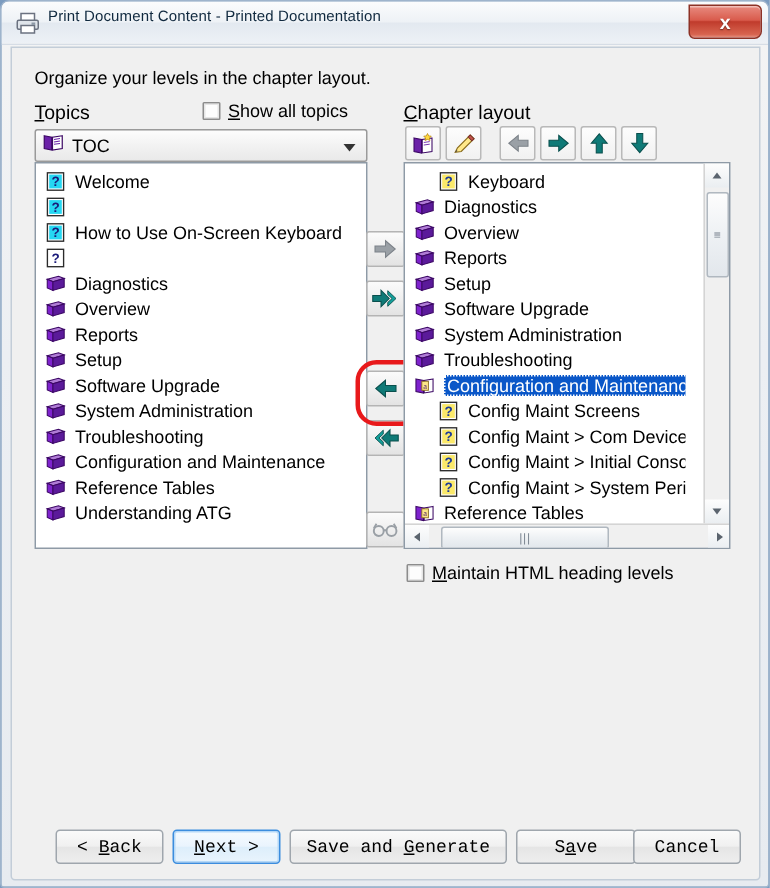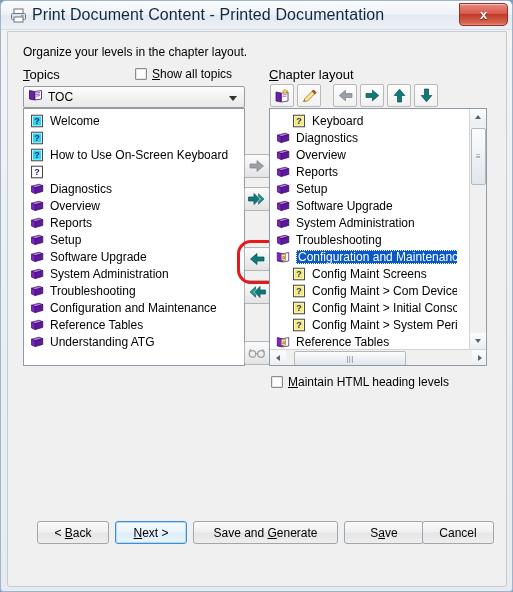--- a/index.html
+++ b/index.html
@@ -26,21 +26,21 @@
     background: linear-gradient(to bottom, #fbfcfd 0%, #eef2f6 48%, #e3e9f0 52%, #edf1f6 100%);
     border-radius: 5px 5px 0 0;
     border-bottom: 1px solid #d6dde6;
   }
   .title-icon {
     position: absolute; left: 9px; top: 6px;
     width: 17px; height: 17px;
   }
   .title-text {
     position: absolute; left: 31px; top: 5px;
-    font-size: 16px;
+    font-size: 10px;
     color: #10293f;
     white-space: nowrap;
     letter-spacing: 0.1px;
     text-align: center;
   }
   .close-btn {
     position: absolute; right: 4px; top: 2px;
     width: 47px; height: 21px;
     border-radius: 0 4px 5px 4px;
     background: linear-gradient(to bottom, #e88b80 0%, #d95b4c 45%, #c03b2c 50%, #d7644f 90%, #e59080 100%);
@@ -207,28 +207,29 @@
     position: absolute;
     left: 236px; top: 239px;
     width: 41px; height: 38px;
     border: 3px solid #e8191b;
     border-radius: 14px;
     pointer-events: none;
   }
   
   .dlg-btn {
     position: absolute;
-    top: 520px; height: 23px;
+    top: 552px; height: 23px;
     box-sizing: border-box;
     background: linear-gradient(to bottom,#fafafa 0%,#f0f0f0 48%,#e5e5e5 52%,#eeeeee 100%);
     border: 1px solid #9fa6ad;
     border-radius: 3px;
     font-size: 12px; color: #000;
     display: flex; align-items: center; justify-content: center;
     cursor: default;
+    font-family: Liberation Mono, monospace;
   }
   .dlg-btn.default {
     border: 1px solid #3c8dde;
     box-shadow: 0 0 0 1px #b5d8f7 inset;
     background: linear-gradient(to bottom,#f6fbff 0%,#eaf4fd 48%,#ddeefb 52%,#e9f4fd 100%);
     align-items: center;
   }
   .dlg-btn u { text-decoration: underline; }
 </style>
 </head>

